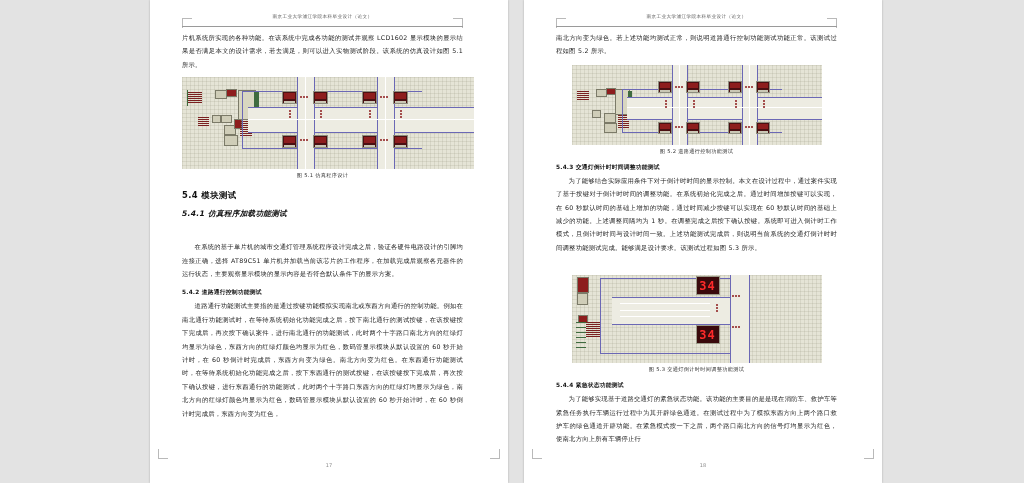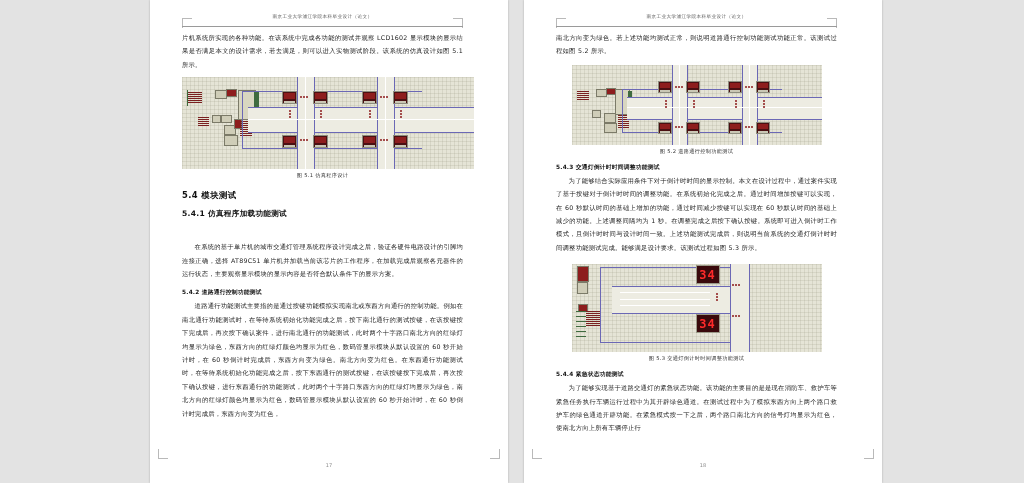--- a/index.html
+++ b/index.html
@@ -44,20 +44,21 @@
     word-break:break-all;
   }
   p.indent{text-indent:12.6px;}
   h2.h2{
     margin:9px 0 3px 0;font-size:8.4px;line-height:14px;font-weight:bold;color:#111;
     letter-spacing:.4px;
   }
   h3.h3{
     margin:5px 0 20px 0;font-size:7.6px;line-height:13px;font-weight:bold;color:#111;
     letter-spacing:.3px;
+    font-style:italic;
   }
   h4.h4{
     margin:6px 0 1px 0;font-size:5.8px;line-height:12px;font-weight:bold;color:#111;
     letter-spacing:.2px;
   }
   .fig-cap{
     text-align:center;font-size:5.2px;color:#333;margin:3px 0 2px 0;letter-spacing:.3px;
   }
 
   
@@ -368,21 +369,21 @@
                 <span></span>
                 <span></span>
                 <span></span>
               </div>
           </div>
           <div class="fig-cap">图 5.2 道路通行控制功能测试</div>
 
           <h4 class="h4">5.4.3 交通灯倒计时时间调整功能测试</h4>
           <p class="para indent">为了能够结合实际应用条件下对于倒计时时间的显示控制。本文在设计过程中，通过案件实现了基于按键对于倒计时时间的调整功能。在系统初始化完成之后。通过时间增加按键可以实现，在 60 秒默认时间的基础上增加的功能，通过时间减少按键可以实现在 60 秒默认时间的基础上减少的功能。上述调整间隔均为 1 秒。在调整完成之后按下确认按键。系统即可进入倒计时工作模式，且倒计时时间与设计时间一致。上述功能测试完成后，则说明当前系统的交通灯倒计时时间调整功能测试完成。能够满足设计要求。该测试过程如图 5.3 所示。</p>
 
-          <div class="figure" style="width:250px;height:88px;margin-top:10px;">
+          <div class="figure" style="width:250px;height:88px;margin-top:21px;">
             <div class="grid"></div>
 
             <div class="chip" style="left:5px;top:2px;width:10px;height:14px;background:#8d1d1d;"></div>
             <div class="chip" style="left:5px;top:18px;width:9px;height:10px;"></div>
             <div class="chip" style="left:6px;top:40px;width:8px;height:6px;background:#8d1d1d;"></div>
             <div class="resbank" style="left:14px;top:47px;width:14px;">
               <span></span>
                 <span></span>
                 <span></span>
                 <span></span>

